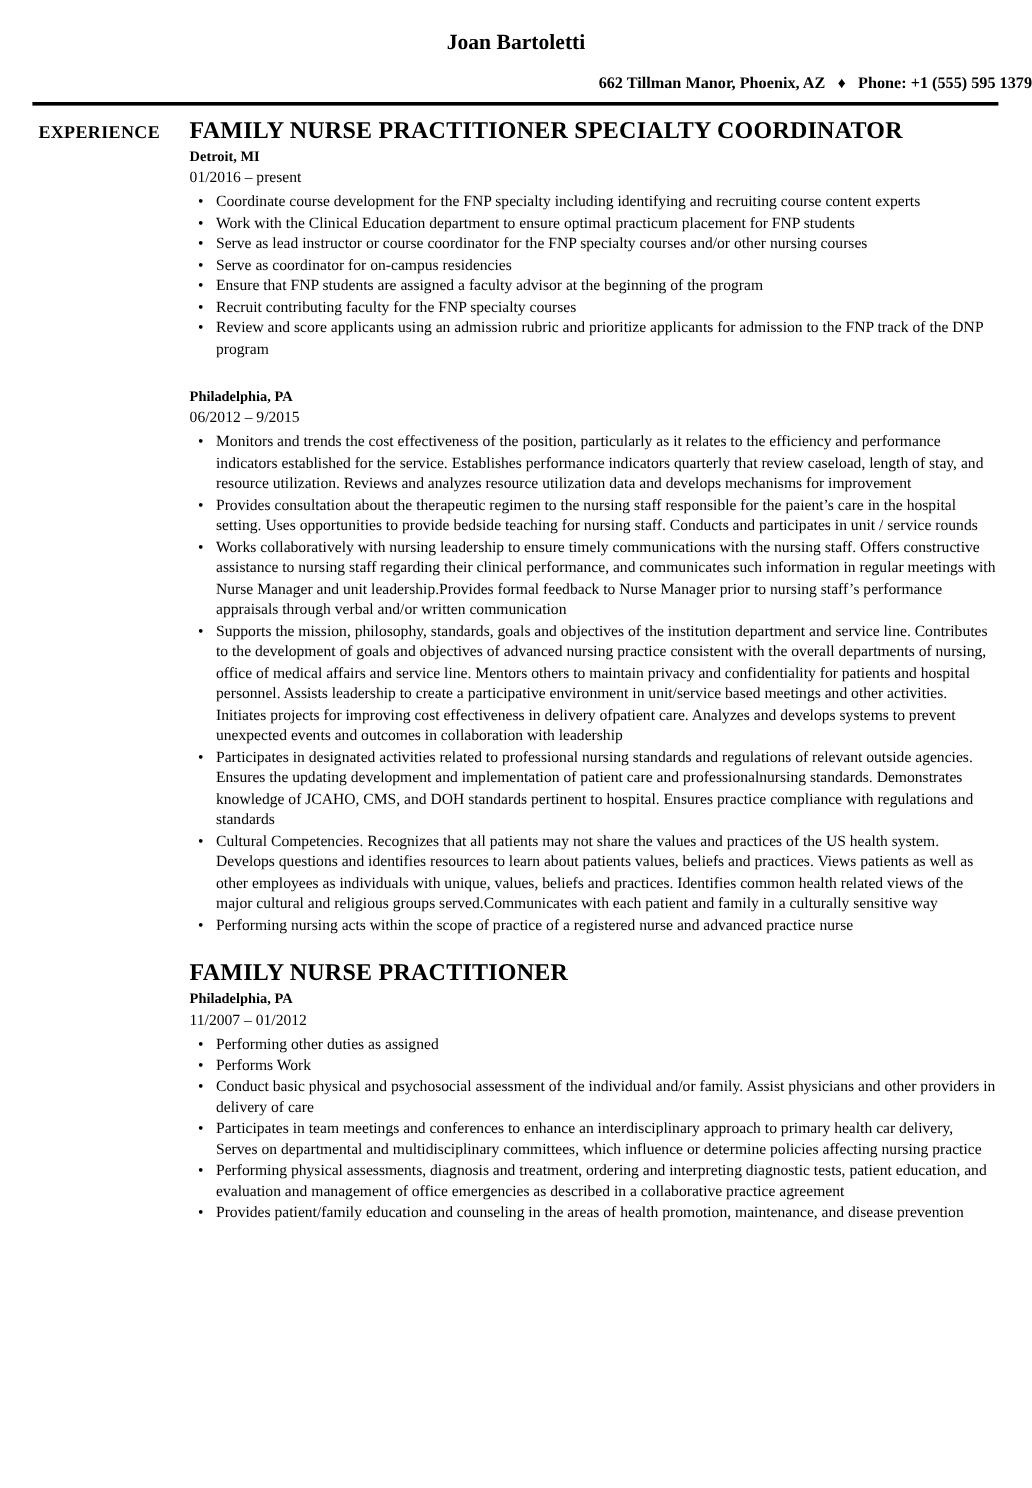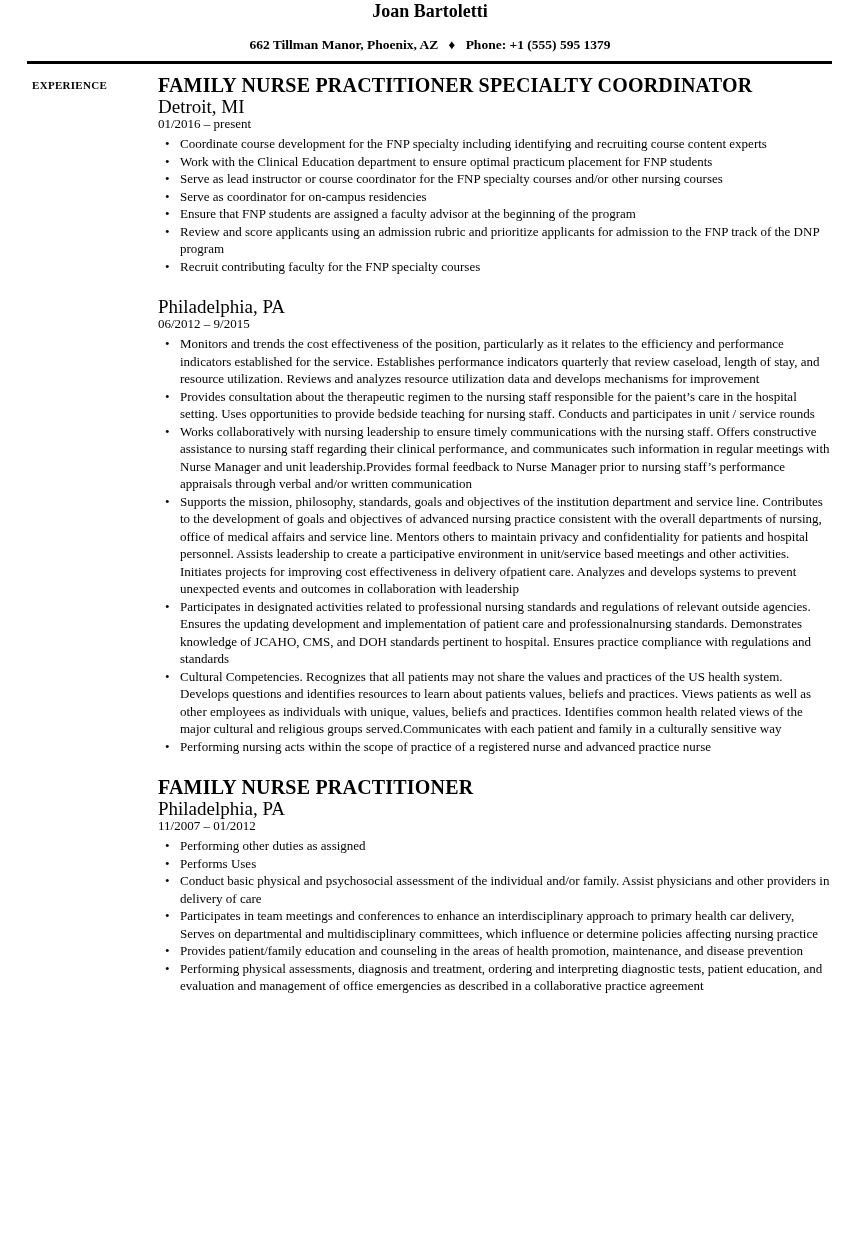--- a/index.html
+++ b/index.html
@@ -5,29 +5,29 @@
   * { margin: 0; padding: 0; box-sizing: border-box; }
   html, body { background: #ffffff; }
   .page {
     width: 860px;
     height: 1240px;
     background: #ffffff;
     color: #000000;
     font-family: "Liberation Serif", "DejaVu Serif", serif;
     overflow: hidden;
   }
-  .header { }
+  .header { padding-top: 24px; }
   .name {
     text-align: center;
     font-size: 18px;
     font-weight: bold;
     line-height: 22px;
   }
   .contact {
-    text-align: center;
+    text-align: right;
     font-size: 13.5px;
     font-weight: bold;
     margin-top: 14px;
     line-height: 17px;
   }
   .contact .sep {
     display: inline-block;
     margin: 0 7px;
     font-size: 13px;
   }
@@ -36,37 +36,37 @@
     background: #000000;
     margin: 8px 28px 0 27px;
   }
   .content {
     display: flex;
     padding: 12px 30px 0 32px;
   }
   .section-label {
     width: 126px;
     flex: 0 0 126px;
-    font-size: 11px;
+    font-size: 15px;
     font-weight: bold;
     padding-top: 3px;
     letter-spacing: 0.3px;
   }
   .jobs { flex: 1 1 auto; }
   .job { margin-bottom: 23px; }
   .job:last-child { margin-bottom: 0; }
   .job-title {
     font-size: 20px;
     font-weight: bold;
     line-height: 19px;
     letter-spacing: 0.2px;
   }
   .job-location {
-    font-size: 19px;
-    font-weight: normal;
+    font-size: 12px;
+    font-weight: bold;
     line-height: 17px;
     margin-top: 3px;
   }
   .job-dates {
     font-size: 13px;
     line-height: 17px;
   }
   ul.bullets {
     list-style: none;
     margin-top: 3px;
@@ -109,22 +109,22 @@
       <div class="job">
         <div class="job-title">FAMILY NURSE PRACTITIONER SPECIALTY COORDINATOR</div>
         <div class="job-location">Detroit, MI</div>
         <div class="job-dates">01/2016 – present</div>
         <ul class="bullets">
           <li>Coordinate course development for the FNP specialty including identifying and recruiting course content experts</li>
           <li>Work with the Clinical Education department to ensure optimal practicum placement for FNP students</li>
           <li>Serve as lead instructor or course coordinator for the FNP specialty courses and/or other nursing courses</li>
           <li>Serve as coordinator for on-campus residencies</li>
           <li>Ensure that FNP students are assigned a faculty advisor at the beginning of the program</li>
+          <li>Recruit contributing faculty for the FNP specialty courses</li>
           <li>Review and score applicants using an admission rubric and prioritize applicants for admission to the FNP track of the DNP program</li>
-          <li>Recruit contributing faculty for the FNP specialty courses</li>
         </ul>
       </div>
 
       <div class="job">
         <div class="job-location">Philadelphia, PA</div>
         <div class="job-dates">06/2012 – 9/2015</div>
         <ul class="bullets">
           <li>Monitors and trends the cost effectiveness of the position, particularly as it relates to the efficiency and performance indicators established for the service. Establishes performance indicators quarterly that review caseload, length of stay, and resource utilization. Reviews and analyzes resource utilization data and develops mechanisms for improvement</li>
           <li>Provides consultation about the therapeutic regimen to the nursing staff responsible for the paient’s care in the hospital setting. Uses opportunities to provide bedside teaching for nursing staff. Conducts and participates in unit / service rounds</li>
           <li>Works collaboratively with nursing leadership to ensure timely communications with the nursing staff. Offers constructive assistance to nursing staff regarding their clinical performance, and communicates such information in regular meetings with Nurse Manager and unit leadership.Provides formal feedback to Nurse Manager prior to nursing staff’s performance appraisals through verbal and/or written communication</li>
@@ -134,24 +134,24 @@
           <li>Performing nursing acts within the scope of practice of a registered nurse and advanced practice nurse</li>
         </ul>
       </div>
 
       <div class="job">
         <div class="job-title">FAMILY NURSE PRACTITIONER</div>
         <div class="job-location">Philadelphia, PA</div>
         <div class="job-dates">11/2007 – 01/2012</div>
         <ul class="bullets">
           <li>Performing other duties as assigned</li>
-          <li>Performs Uses</li>
+          <li>Performs Work</li>
           <li>Conduct basic physical and psychosocial assessment of the individual and/or family. Assist physicians and other providers in delivery of care</li>
           <li>Participates in team meetings and conferences to enhance an interdisciplinary approach to primary health car delivery, Serves on departmental and multidisciplinary committees, which influence or determine policies affecting nursing practice</li>
+          <li>Performing physical assessments, diagnosis and treatment, ordering and interpreting diagnostic tests, patient education, and evaluation and management of office emergencies as described in a collaborative practice agreement</li>
           <li>Provides patient/family education and counseling in the areas of health promotion, maintenance, and disease prevention</li>
-          <li>Performing physical assessments, diagnosis and treatment, ordering and interpreting diagnostic tests, patient education, and evaluation and management of office emergencies as described in a collaborative practice agreement</li>
         </ul>
       </div>
 
     </div>
   </div>
 
 </div>
 
 </body></html>

